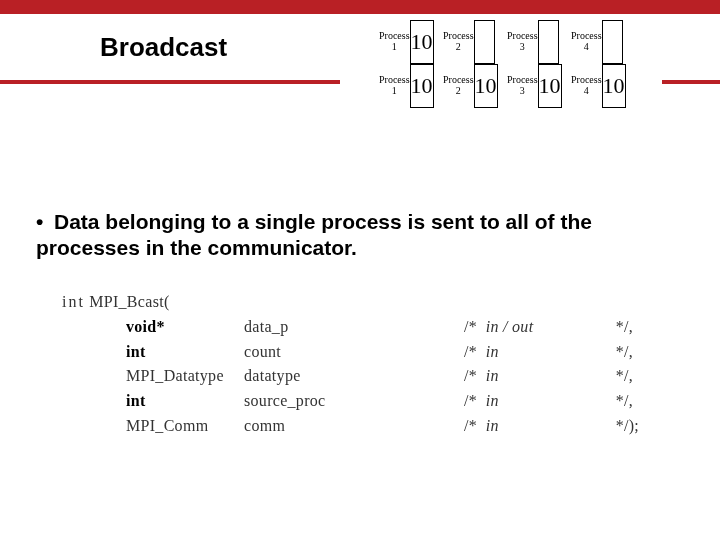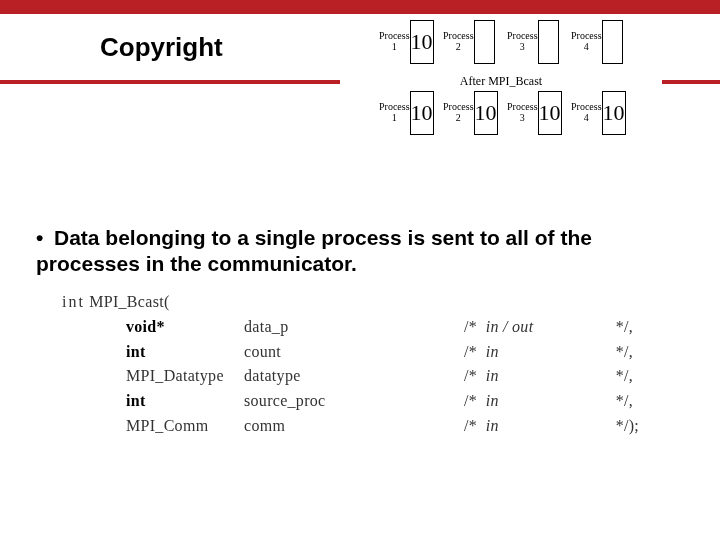--- a/index.html
+++ b/index.html
@@ -79,21 +79,21 @@
     display: flex;
     align-items: center;
     justify-content: center;
     font-size: 22px;
     background: #fff;
   }
   .dia-after { margin-top: 10px; }
   .bullet {
     position: absolute;
     left: 36px;
-    top: 225px;
+    top: 209px;
     width: 640px;
     font-size: 21px;
     font-weight: bold;
     color: #000;
     line-height: 1.25;
   }
   .bullet-dot {
     display: inline-block;
     width: 18px;
   }
@@ -133,21 +133,21 @@
     color: #000;
     line-height: 1.3;
   }
 </style>
 </head>
 <body>
 
 <div class="topbar"></div>
 
 <div class="title-row">
-  <div class="title">Copyright</div>
+  <div class="title">Broadcast</div>
 </div>
 
 <div class="rule-left"></div>
 <div class="rule-right"></div>
 
 <div class="diagram">
   <div class="dia-row">
     <div class="dia-col">
       <div class="dia-label">Process 1</div>
       <div class="dia-box">10</div>
@@ -159,21 +159,20 @@
     <div class="dia-col">
       <div class="dia-label">Process 3</div>
       <div class="dia-box"></div>
     </div>
     <div class="dia-col">
       <div class="dia-label">Process 4</div>
       <div class="dia-box"></div>
     </div>
   </div>
 
-  <div class="dia-title dia-after">After MPI_Bcast</div>
   <div class="dia-row">
     <div class="dia-col">
       <div class="dia-label">Process 1</div>
       <div class="dia-box">10</div>
     </div>
     <div class="dia-col">
       <div class="dia-label">Process 2</div>
       <div class="dia-box">10</div>
     </div>
     <div class="dia-col">

